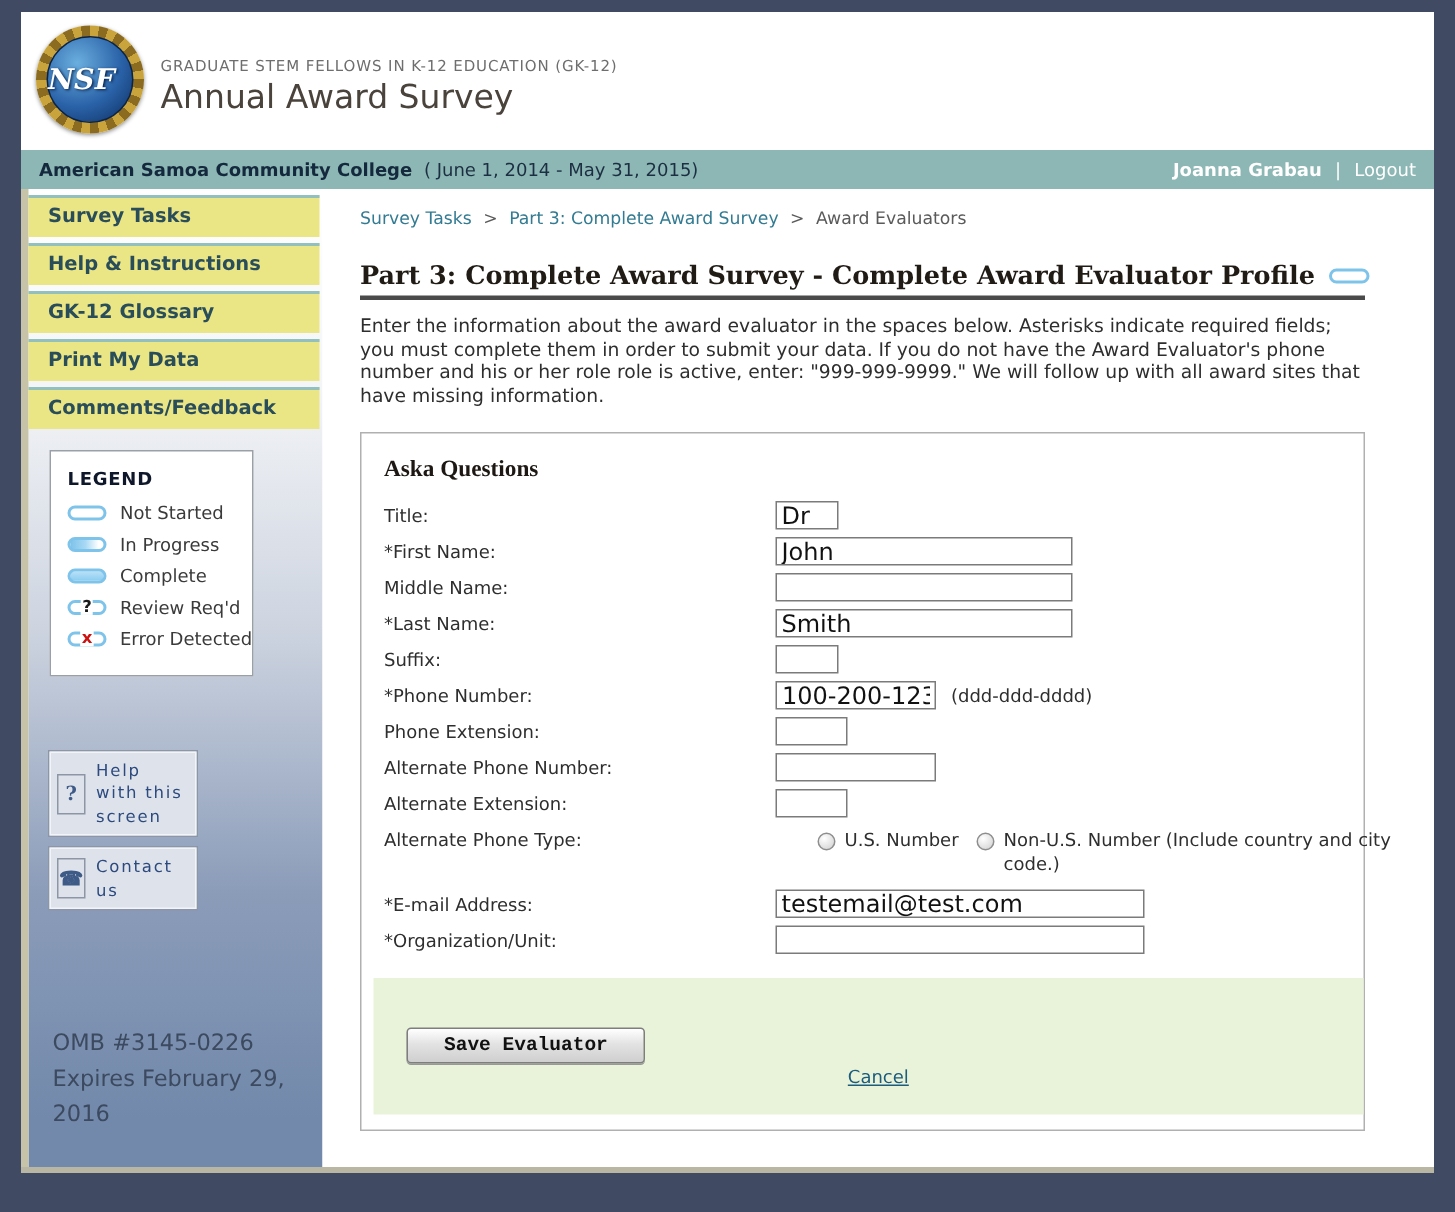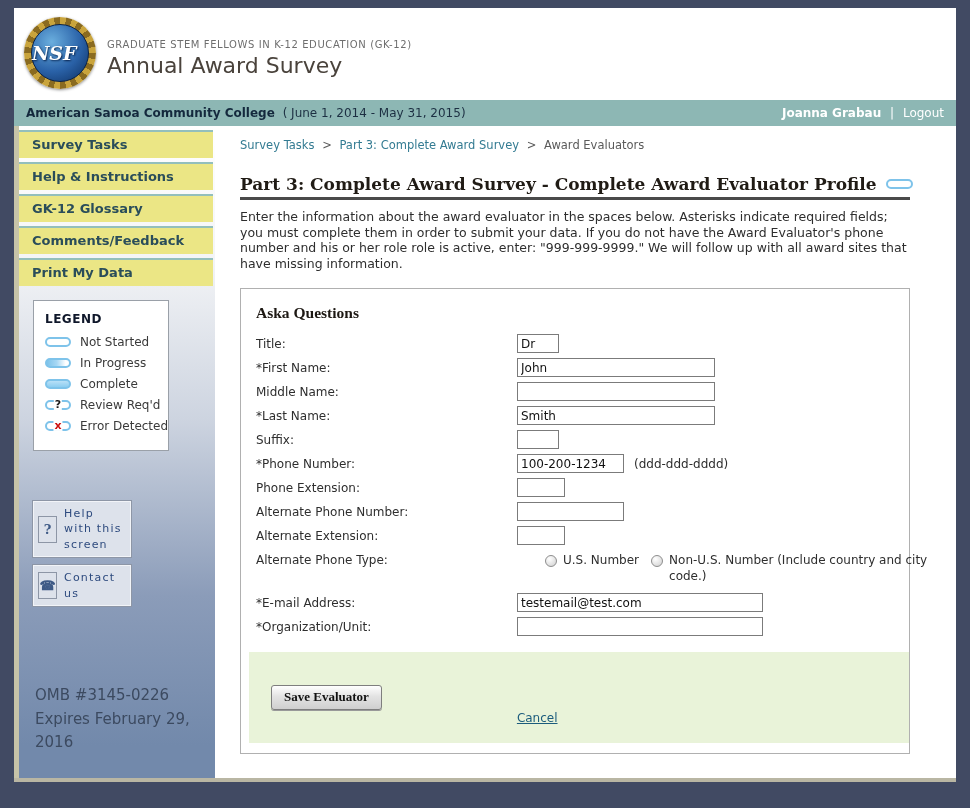--- a/index.html
+++ b/index.html
@@ -75,40 +75,40 @@
   .page-title-row { margin-top:22px; display:flex; align-items:center; }
   .page-title { font-family:"DejaVu Serif", serif; font-weight:bold; font-size:17px; color:#201b15; }
   .title-pill { margin-left:9px; width:27px; height:10px; border:2px solid #7ec3ea; border-radius:7px; background:#fff; flex-shrink:0; }
   .title-rule { margin-top:3px; height:2px; border-top:1px solid #4a4a4a; border-bottom:2px solid #4a4a4a; width:670px; }
   .instructions { margin-top:9px; font-size:12.5px; color:#2e2e2e; line-height:1.24; width:668px; }
 
   .panel { margin-top:17px; width:670px; border:1px solid #b0b0b0; background:#fff; padding:15px 8px 10px 15px; }
   .form-heading { font-family:Liberation Serif, serif; font-weight:bold; font-size:15.5px; color:#1d1813; margin-bottom:11px; }
   .frow { display:flex; align-items:center; margin-bottom:3px; min-height:21px; }
   .flabel { width:261px; flex-shrink:0; font-size:12px; color:#2e2e2e; }
-  input.fld { height:19px; border:1px solid #7b7b7b; font-family:inherit; font-size:12px; color:#111;
+  input.fld { height:19px; border:1px solid #7b7b7b; font-family:inherit; font-size:16px; color:#111;
     padding:1px 3px; background:#fff; }
   .w-tiny { width:42px; } .w-small { width:48px; } .w-med { width:107px; }
   .w-wide { width:198px; } .w-x { width:246px; }
   .hint { font-size:12px; color:#2e2e2e; margin-left:10px; }
 
   .frow.radio-row { align-items:flex-start; margin:7px 0 8px;gap:28px; }
   .radio { width:12px; height:12px; border:1px solid #8e8e8e; border-radius:50%;
     background:radial-gradient(circle at 35% 30%, #ffffff, #cfcfcf); margin:2px 6px 0 0; flex-shrink:0; cursor:pointer; }
   .radio-group { display:flex; align-items:flex-start; }
   .radio-opt { display:flex; align-items:flex-start; }
   .radio-opt.first { margin-right:12px; white-space:nowrap; }
   .radio-opt.second { width:300px; }
   .radio-label { font-size:12px; color:#2e2e2e; line-height:1.3; }
 
   .action-bar { margin:15px -8px 0 -7px; background:#e9f3d9; padding:17px 0 18px 22px;
     display:flex; align-items:center; }
-  .save-btn { font-family:Liberation Serif, serif; font-size:13px; font-weight:bold; color:#111;
+  .save-btn { font-family:Liberation Mono, monospace; font-size:13px; font-weight:bold; color:#111;
     background:linear-gradient(#ffffff,#e3e3e3 45%,#cfcfcf); border:1px solid #7e7e7e;
-    border-radius:3px; padding:3px 12px 4px; cursor:pointer; box-shadow:0 1px 0 #999; }
+    border-radius:3px; padding:3px 24px 4px; cursor:pointer; box-shadow:0 1px 0 #999; }
   .cancel-link { margin-left:135px; font-size:12px; color:#1c5c7d; text-decoration:underline; cursor:pointer;margin-top:42px; }
 </style>
 </head>
 <body>
 
 <div class="page">
 
   <div class="header">
     <div class="nsf-logo">
       <div class="nsf-globe">
@@ -133,22 +133,22 @@
     </div>
   </div>
 
   <div class="main">
 
     <div class="sidebar">
       <div class="menu">
         <div class="menu-item">Survey Tasks</div>
         <div class="menu-item">Help &amp; Instructions</div>
         <div class="menu-item">GK-12 Glossary</div>
+        <div class="menu-item">Print My Data</div>
         <div class="menu-item">Comments/Feedback</div>
-        <div class="menu-item">Print My Data</div>
       </div>
 
       <div class="legend">
         <div class="legend-title">LEGEND</div>
         <div class="legend-row">
           <span class="pill"></span>
           <span>Not Started</span>
         </div>
         <div class="legend-row">
           <span class="pill in-progress"></span>

